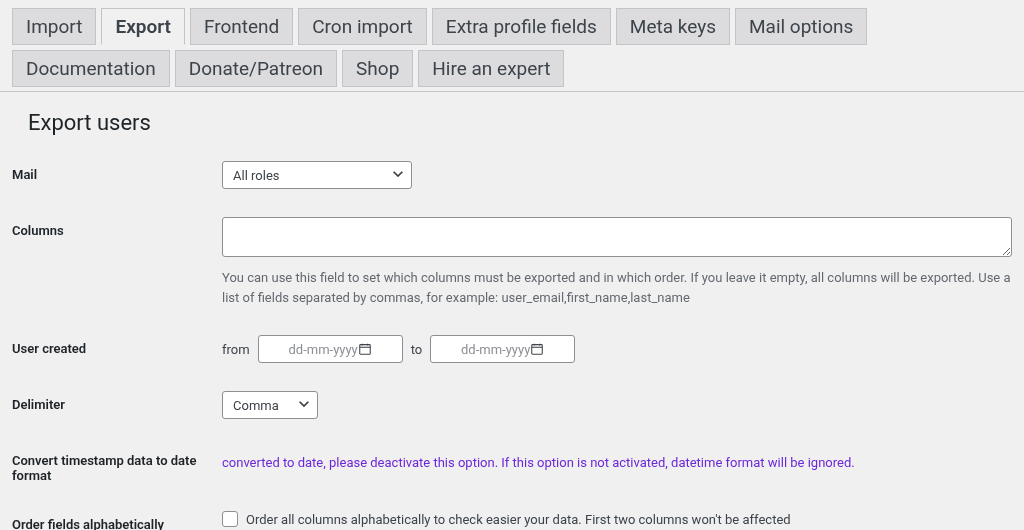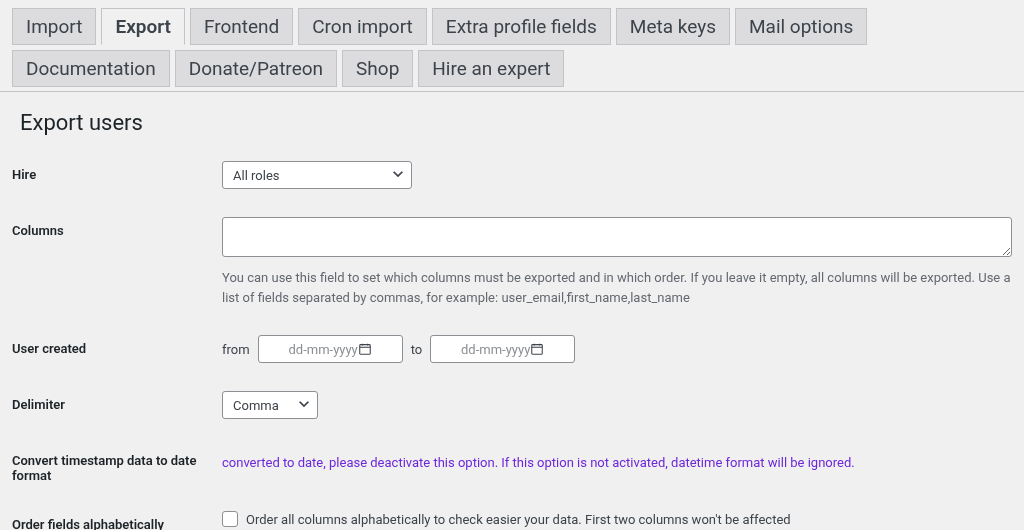--- a/index.html
+++ b/index.html
@@ -32,21 +32,21 @@
     .tab.active {
       background: #f0f0f1;
       border-bottom: 1px solid #f0f0f1;
       font-weight: 600;
     }
     .hr { border-bottom: 1px solid #c3c4c7; margin-top: -1px; }
     .page-title {
       font-size: 22px;
       font-weight: 400;
       color: #1d2327;
-      padding: 18px 12px 0 20px;
+      padding: 18px 12px 0 28px;
     }
     .form { padding: 12px; }
     .form-row {
       display: flex;
       align-items: flex-start;
       padding: 14px 0;
     }
     .form-label {
       width: 210px;
       min-width: 210px;
@@ -154,21 +154,21 @@
   <div class="tab">Shop</div>
   <div class="tab">Hire an expert</div>
 </div>
 <div class="hr"></div>
 
 <h1 class="page-title">Export users</h1>
 
 <div class="form">
 
   <div class="form-row">
-    <div class="form-label">Hire</div>
+    <div class="form-label">Mail</div>
     <div class="form-control">
       <div class="select role">
         <span>All roles</span>
         <span class="chevron">
           <svg viewBox="0 0 16 16" fill="none" stroke="#3c434a" stroke-width="2">
               <path d="M3 6 L8 11 L13 6"></path>
             </svg>
         </span>
       </div>
     </div>

